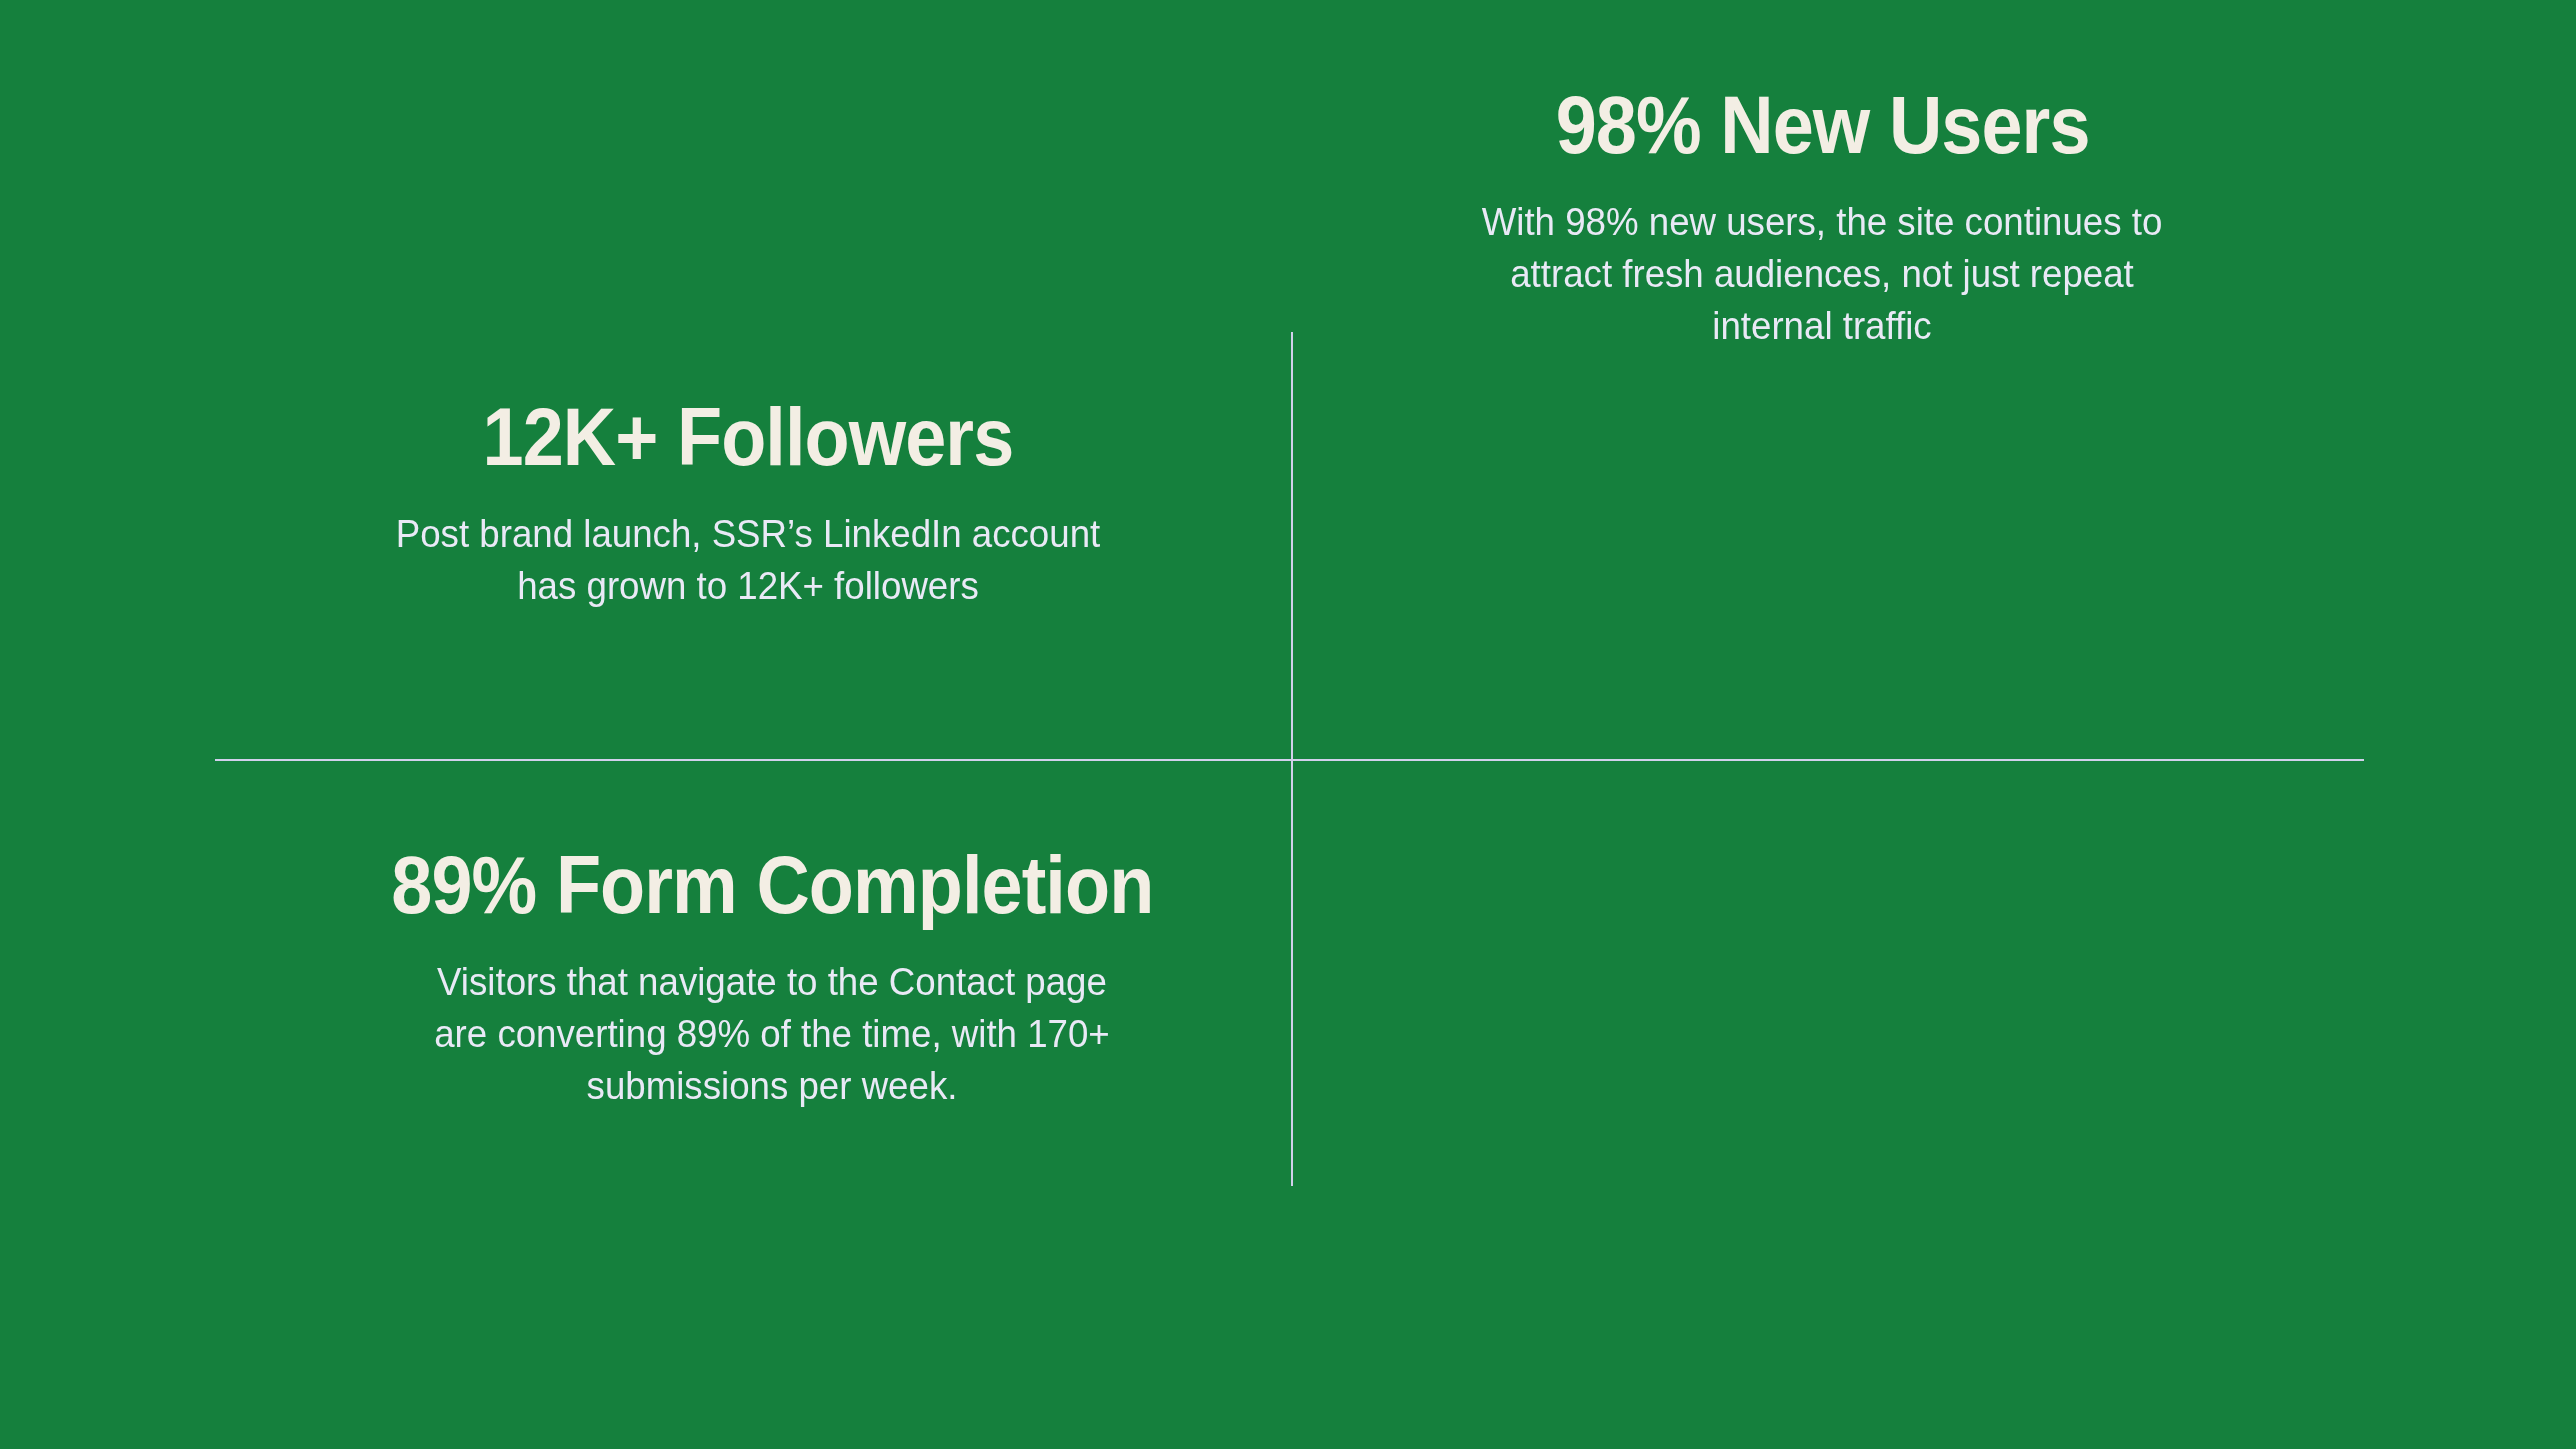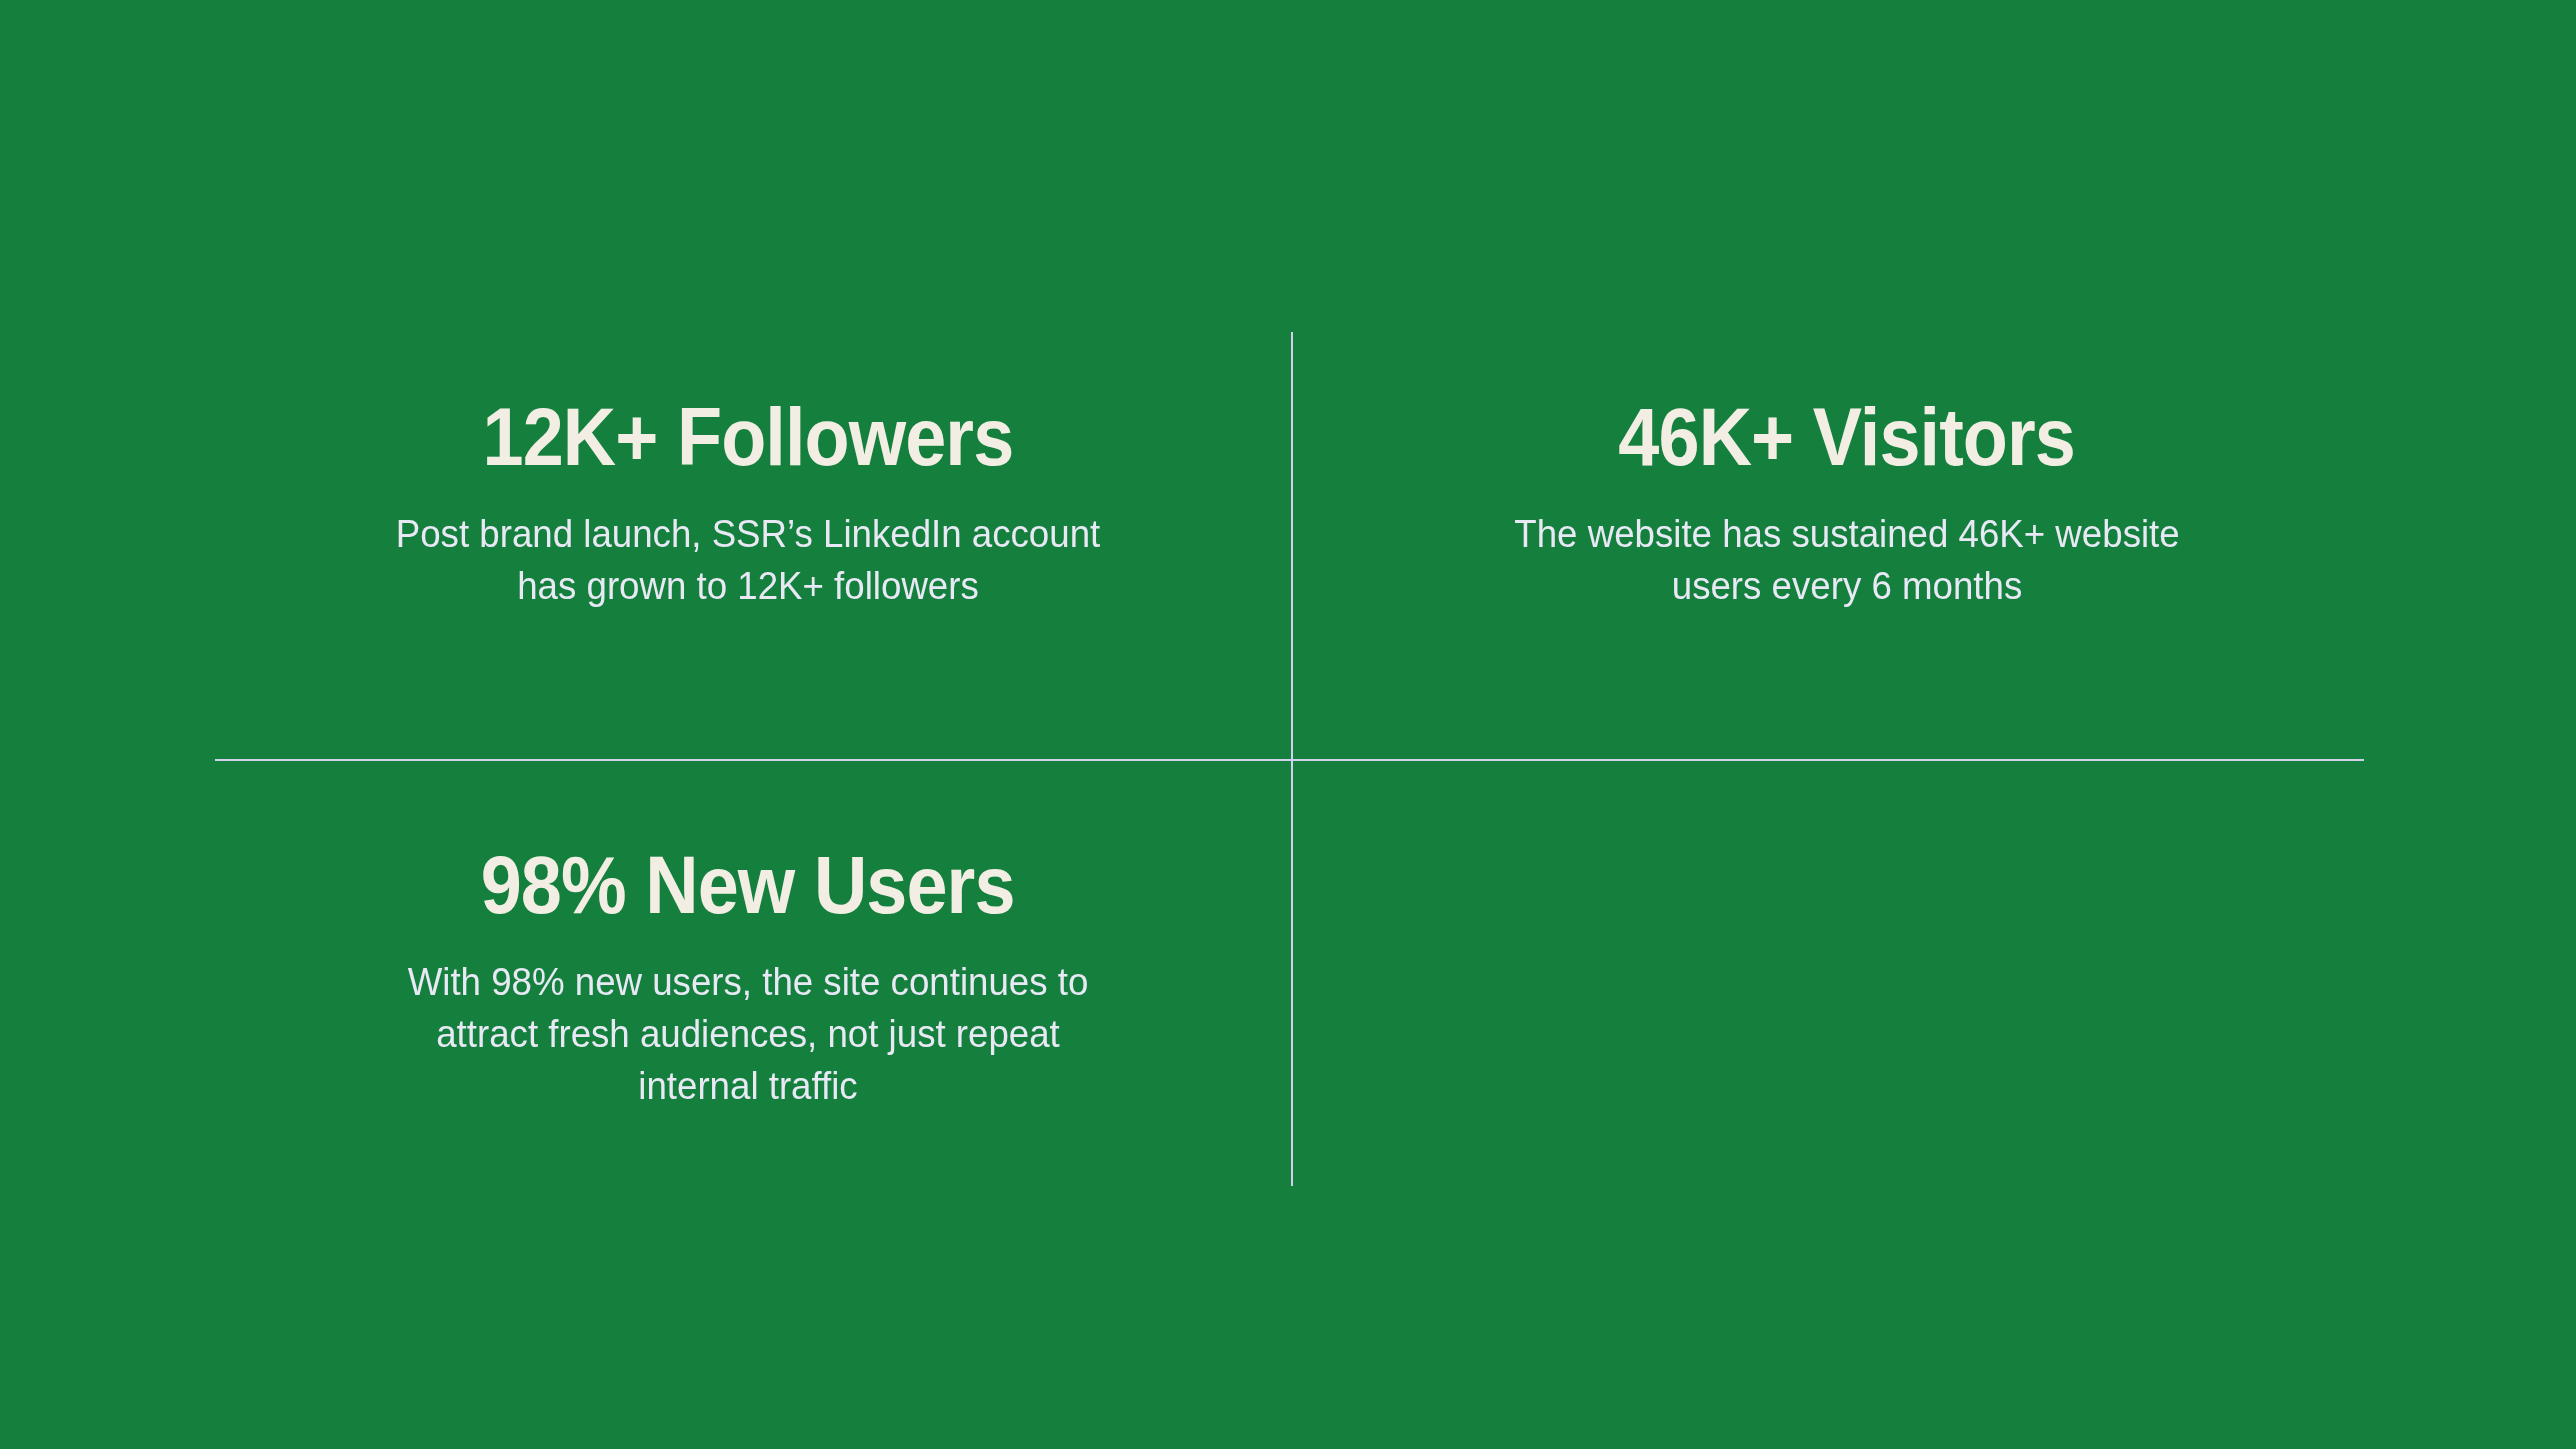--- a/index.html
+++ b/index.html
@@ -111,30 +111,30 @@
 
 <div class="stats-board" style="background: #15803d;">
 
   <div class="quad-grid">
 
     <div class="stat-cell row-top col-left">
       <h2 class="stat-headline" style="color: rgb(243, 238, 228);">12K+ Followers</h2>
       <p class="stat-body" style="color: rgb(233, 233, 246);">Post brand launch, SSR’s LinkedIn account has grown to 12K+ followers</p>
     </div>
 
-    <div class="stat-cell row-top col-right">
-      <h2 class="stat-headline" style="color: rgb(243, 238, 228);">46K+ Visitors</h2>
-      <p class="stat-body" style="color: rgb(233, 233, 246);">The website has sustained 46K+ website users every 6 months</p>
-    </div>
 
     <div class="stat-cell row-bottom col-left">
       <h2 class="stat-headline" style="color: rgb(243, 238, 228);">98% New Users</h2>
       <p class="stat-body" style="color: rgb(233, 233, 246);">With 98% new users, the site continues to attract fresh audiences, not just repeat internal traffic</p>
     </div>
 
+    <div class="stat-cell row-bottom col-right">
+      <h2 class="stat-headline" style="color: rgb(243, 238, 228);">89% Form Completion</h2>
+      <p class="stat-body" style="color: rgb(233, 233, 246);">Visitors that navigate to the Contact page are converting 89% of the time, with 170+ submissions per week.</p>
+    </div>
 
   </div>
 
   <div class="divider-horizontal" style="background: rgb(210, 208, 236);"></div>
   <div class="divider-vertical" style="background: rgb(210, 208, 236);"></div>
 
 </div>
 
 
 </body></html>

